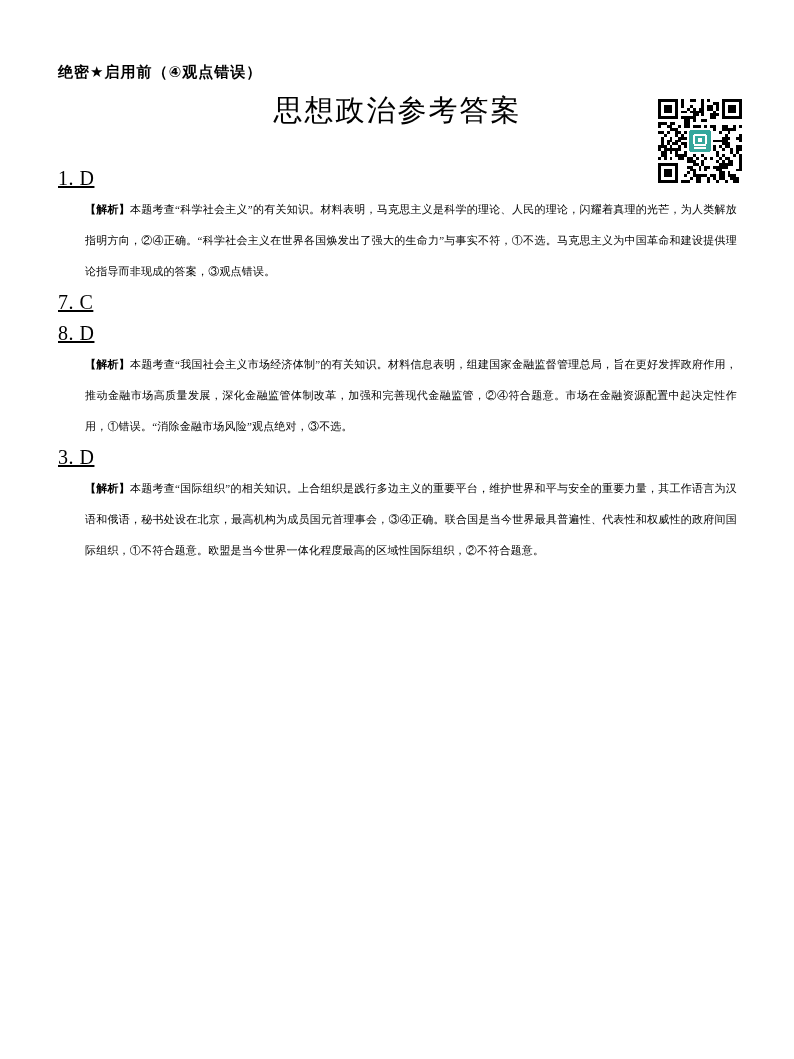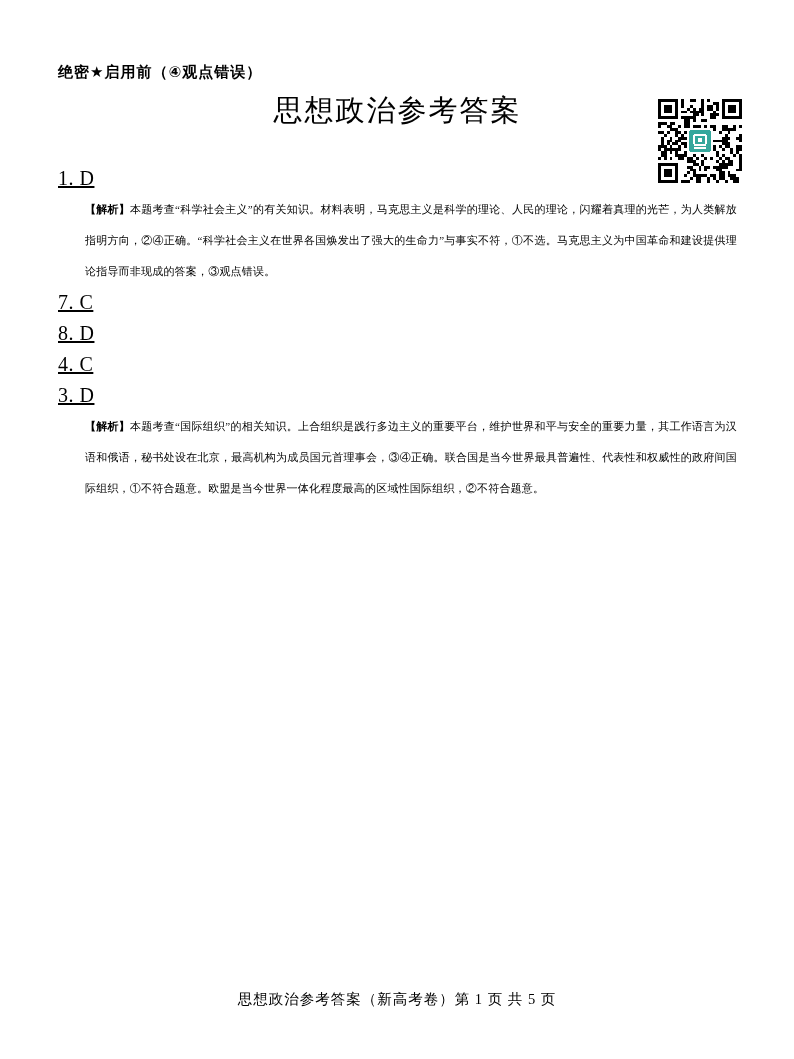--- a/index.html
+++ b/index.html
@@ -349,31 +349,30 @@
       <div class="item-head">1. D</div>
       <p class="analysis"><span class="tag">【解析】</span><span>本题考查“科学社会主义”的有关知识。材料表明，马克思主义是科学的理论、人民的理论，闪耀着真理的光芒，为人类解放指明方向，②④正确。“科学社会主义在世界各国焕发出了强大的生命力”与事实不符，①不选。马克思主义为中国革命和建设提供理论指导而非现成的答案，③观点错误。</span></p>
     </div>
 
     <div class="item">
       <div class="item-head">7. C</div>
     </div>
 
     <div class="item">
       <div class="item-head">8. D</div>
-    </div>
-
-    <div class="item">
-      <div class="item-head">4. C</div>
+      <p class="analysis"><span class="tag">【解析】</span><span>本题考查“我国社会主义市场经济体制”的有关知识。材料信息表明，组建国家金融监督管理总局，旨在更好发挥政府作用，推动金融市场高质量发展，深化金融监管体制改革，加强和完善现代金融监管，②④符合题意。市场在金融资源配置中起决定性作用，①错误。“消除金融市场风险”观点绝对，③不选。</span></p>
+    </div>
+
+    <div class="item">
     </div>
 
     <div class="item">
     </div>
 
     <div class="item">
       <div class="item-head">3. D</div>
       <p class="analysis"><span class="tag">【解析】</span><span>本题考查“国际组织”的相关知识。上合组织是践行多边主义的重要平台，维护世界和平与安全的重要力量，其工作语言为汉语和俄语，秘书处设在北京，最高机构为成员国元首理事会，③④正确。联合国是当今世界最具普遍性、代表性和权威性的政府间国际组织，①不符合题意。欧盟是当今世界一体化程度最高的区域性国际组织，②不符合题意。</span></p>
     </div>
 
   </div>
 
-  <div class="footer">思想政治参考答案（新高考卷）第 1 页 共 5 页</div>
 
 </div>
 
 </body></html>

